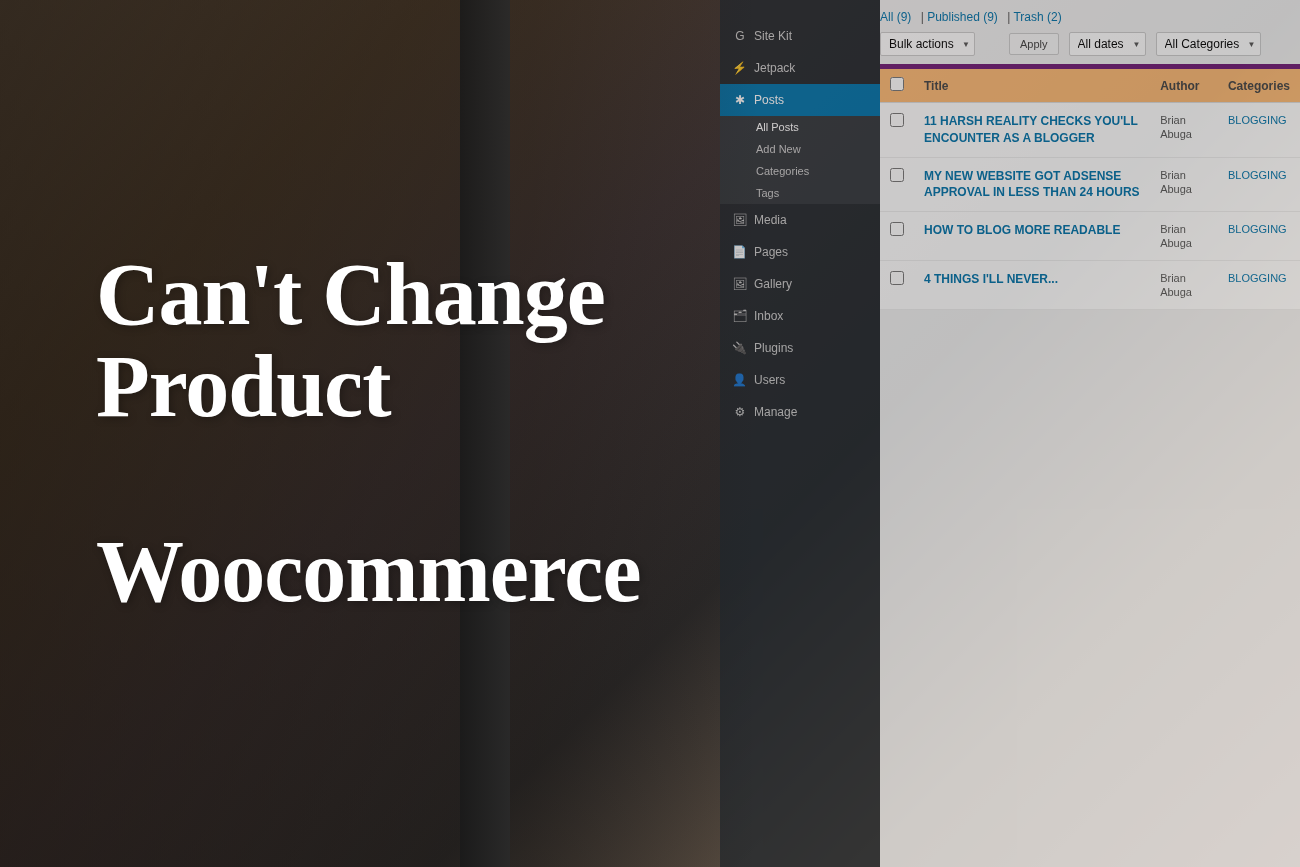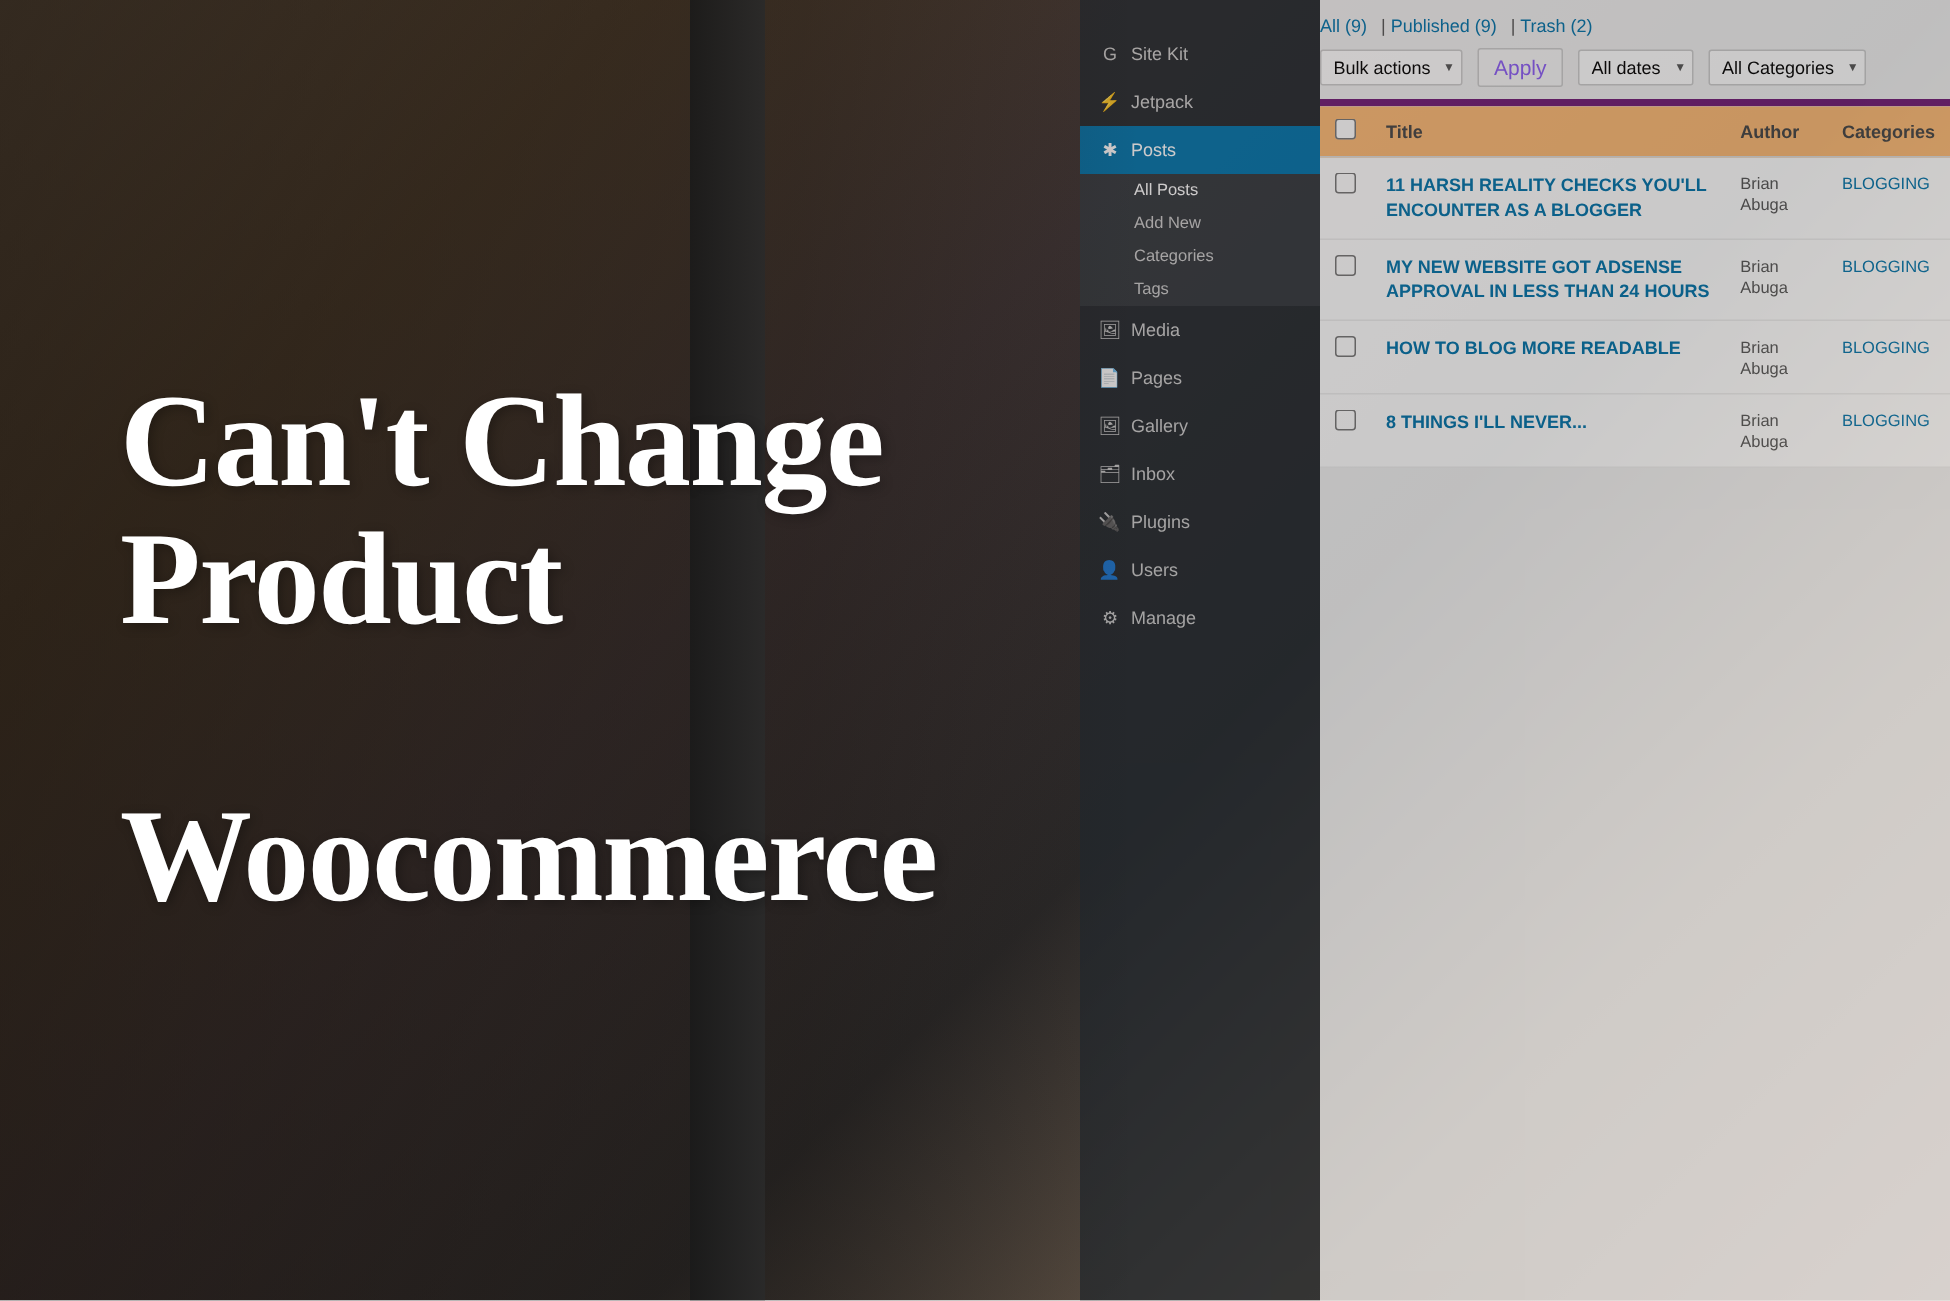--- a/index.html
+++ b/index.html
@@ -144,26 +144,27 @@
       right: 5px;
       top: 50%;
       transform: translateY(-50%);
       font-size: 8px;
       pointer-events: none;
       color: #555;
     }
 
     .wp-button {
       padding: 4px 10px;
-      font-size: 14px;
+      font-size: 11px;
       background: #f7f7f7;
       border: 1px solid #ccc;
       border-radius: 2px;
       cursor: pointer;
-      color: #8b5cf6;
+      color: #404040;
+      margin-left: 24px;
     }
 
     
     .wp-table {
       width: 100%;
       border-collapse: collapse;
       font-size: 12px;
       background: white;
     }
 
@@ -204,21 +205,21 @@
     }
 
     .wp-checkbox {
       width: 14px;
       height: 14px;
     }
 
     
     .overlay-text {
       position: absolute;
-      left: 0;
+      left: 16px;
       top: 0;
       width: 750px;
       height: 867px;
       display: flex;
       flex-direction: column;
       justify-content: center;
       align-items: flex-start;
       padding: 60px 80px;
       z-index: 10;
     }
@@ -397,21 +398,21 @@
       </td>
       <td>
         <span class="post-category">BLOGGING</span>
       </td>
     </tr>
           <tr>
       <td>
         <input type="checkbox" class="wp-checkbox" style="">
       </td>
       <td>
-        <span class="post-title">8 THINGS I'LL NEVER...</span>
+        <span class="post-title">4 THINGS I'LL NEVER...</span>
       </td>
       <td>
         <span class="post-author">Brian Abuga</span>
       </td>
       <td>
         <span class="post-category">BLOGGING</span>
       </td>
     </tr>
         </tbody>
     </table>

